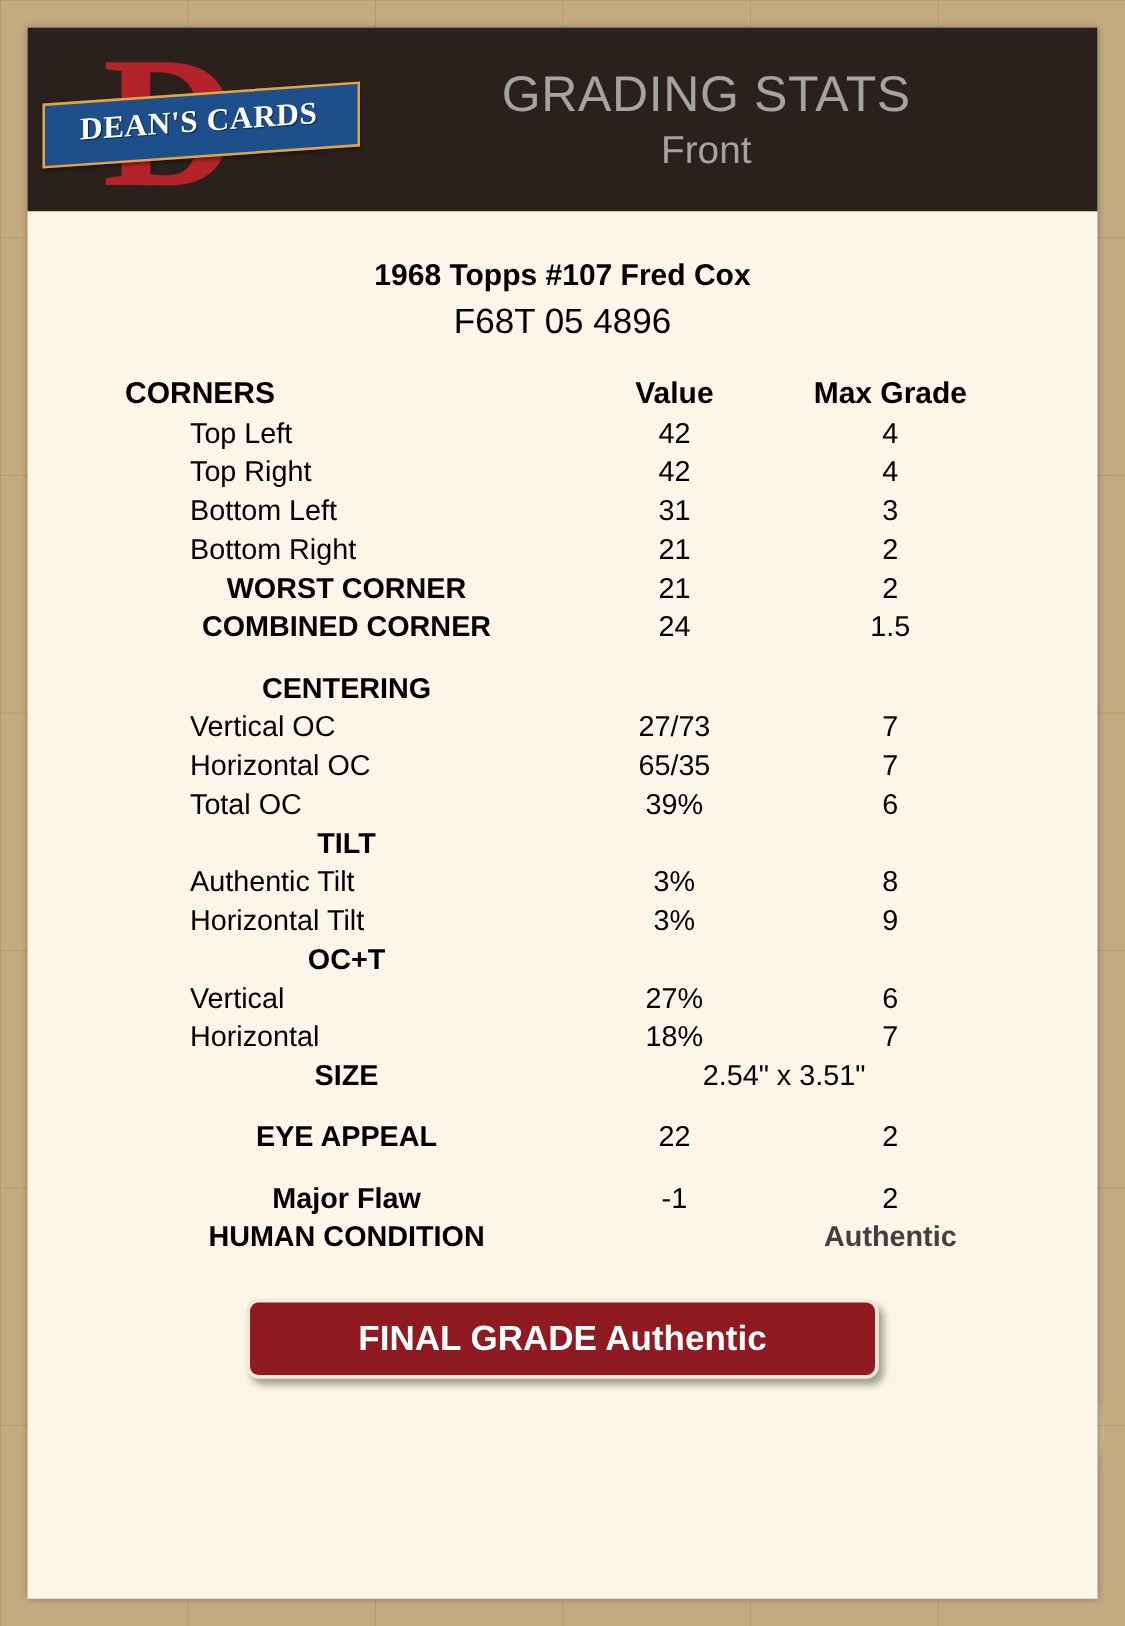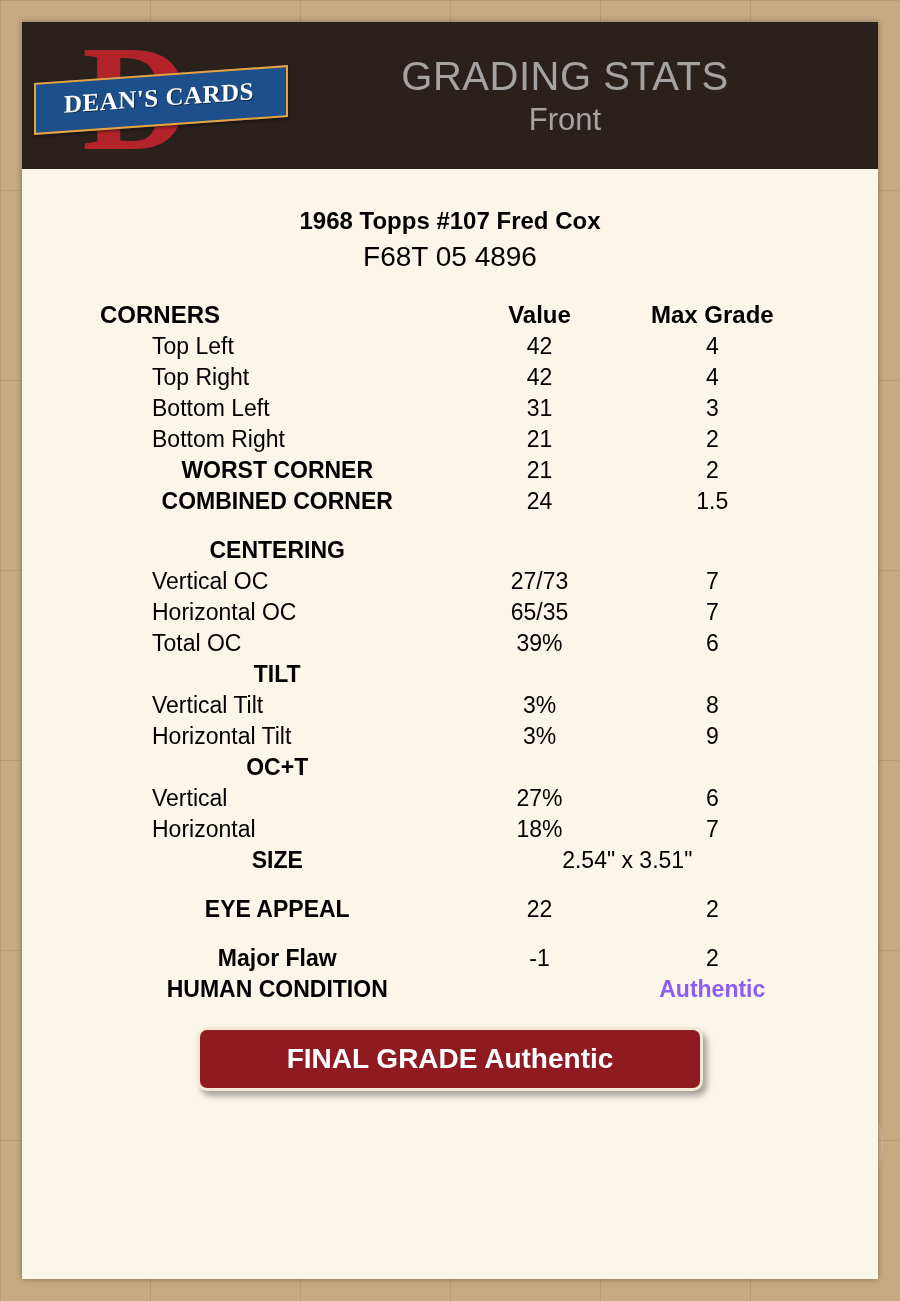--- a/index.html
+++ b/index.html
@@ -146,25 +146,25 @@
     width: 185px;
     text-align: center;
   }
   td.wide {
     text-align: center;
   }
   tr.head td { font-weight: bold; font-size: 24px; }
   td.bold { font-weight: bold; text-align: center; }
   tr.spacer td { height: 18px; padding: 0; font-size: 0; line-height: 0; }
   .auth {
-    color: #8b5cf6;
+    color: #404040;
     font-weight: bold;
   }
   #final-wrap {
-    margin-top: 22px;
+    margin-top: 34px;
     display: flex;
     justify-content: center;
   }
   #final-grade {
     position: relative;
     width: 500px;
     height: 58px;
     line-height: 58px;
     text-align: center;
     background: #8f1a22;
@@ -264,21 +264,21 @@
             <td class="value">39%</td>
             <td class="max">6</td>
           </tr>
 
           <tr>
             <td class="label bold">TILT</td>
             <td class="value"></td>
             <td class="max"></td>
           </tr>
           <tr>
-            <td class="label indent">Vertical Tilt</td>
+            <td class="label indent">Authentic Tilt</td>
             <td class="value">3%</td>
             <td class="max">8</td>
           </tr>
           <tr>
             <td class="label indent">Horizontal Tilt</td>
             <td class="value">3%</td>
             <td class="max">9</td>
           </tr>
 
           <tr>

